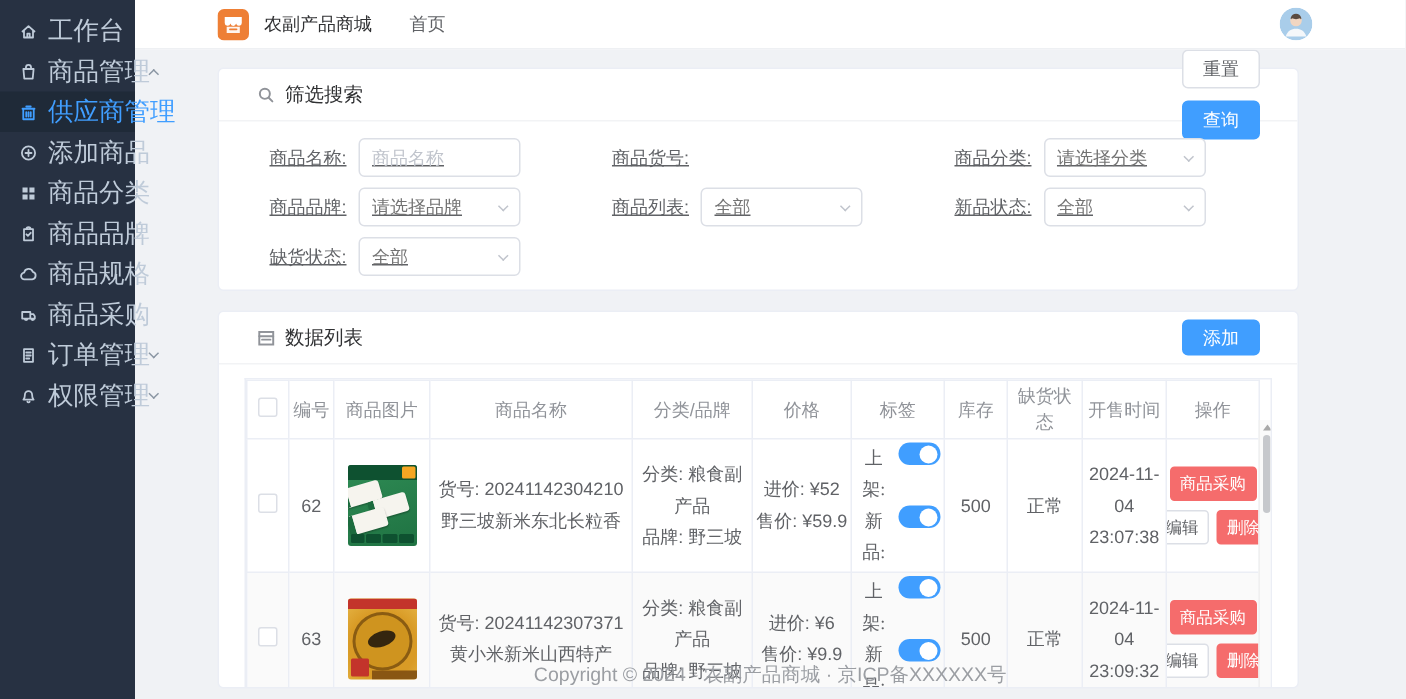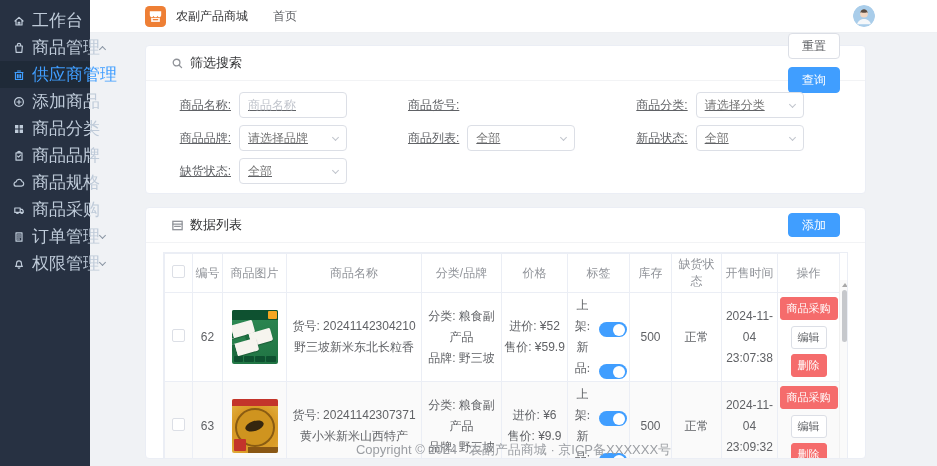--- a/index.html
+++ b/index.html
@@ -49,25 +49,25 @@
   .data-card { height:252px; position:relative; overflow:hidden; }
   .add-btn { margin-left:auto; height:24px; }
   .table-wrap { margin:9px 17px 0; width:685px; height:213px; border:1px solid #ebeef5; border-bottom:none; position:relative; overflow:hidden; }
   table { border-collapse:collapse; table-layout:fixed; width:675px; }
   th, td { border:1px solid #ebeef5; font-size:12px; text-align:center; padding:2px; overflow:hidden; }
   th { height:26px; color:#909399; font-weight:500; background:#fff; }
   td { height:65px; color:#606266; }
   tr.stripe td { background:#fafafa; }
   .two-line div { line-height:21px; }
   .cbx { width:13px; height:13px; border:1px solid #dcdfe6; border-radius:2px; background:#fff; display:inline-block; cursor:pointer; }
-  .tag-line { display:flex; align-items:flex-end; justify-content:center; gap:4px; line-height:21px;font-family:Liberation Serif, serif; }
+  .tag-line { display:flex; align-items:flex-start; justify-content:center; gap:4px; line-height:21px;font-family:Liberation Serif, serif; }
   .toggle { width:28px; height:15px; border-radius:8px; background:#409eff; position:relative; display:inline-block; cursor:pointer; flex:none; }
   .toggle::after { content:''; position:absolute; right:2px; top:1.5px; width:12px; height:12px; border-radius:50%; background:#fff; }
   .ops { display:flex; flex-direction:column; align-items:center; gap:6px; }
-  .ops-row { display:flex; gap:5px;flex-direction:column; }
+  .ops-row { display:flex; gap:5px; }
   .mini-btn { font-size:11px; border-radius:3px; padding:3px 6px; cursor:pointer; white-space:nowrap; }
   .mini-danger { background:#f56c6c; color:#fff; border:1px solid #f56c6c; }
   .mini-plain { background:#fff; color:#606266; border:1px solid #dcdfe6; }
 
   
   .pimg { width:46px; height:54px; margin:0 auto; border-radius:2px; position:relative; overflow:hidden; }
   .img62 { background:linear-gradient(160deg,#2f8c55,#1f7242); }
   .img62 .band { position:absolute; top:0; left:0; right:0; height:10px; background:#0e5130; }
   .img62 .badge { position:absolute; top:1px; right:1px; width:9px; height:8px; background:#f5a623; border-radius:1px; }
   .img62 .bag { position:absolute; width:26px; height:13px; background:#f6f4ee; border-radius:2px; transform:rotate(-16deg); border-left:4px solid #1c6b3e; box-shadow:0 1px 1px rgba(0,0,0,.25); }

